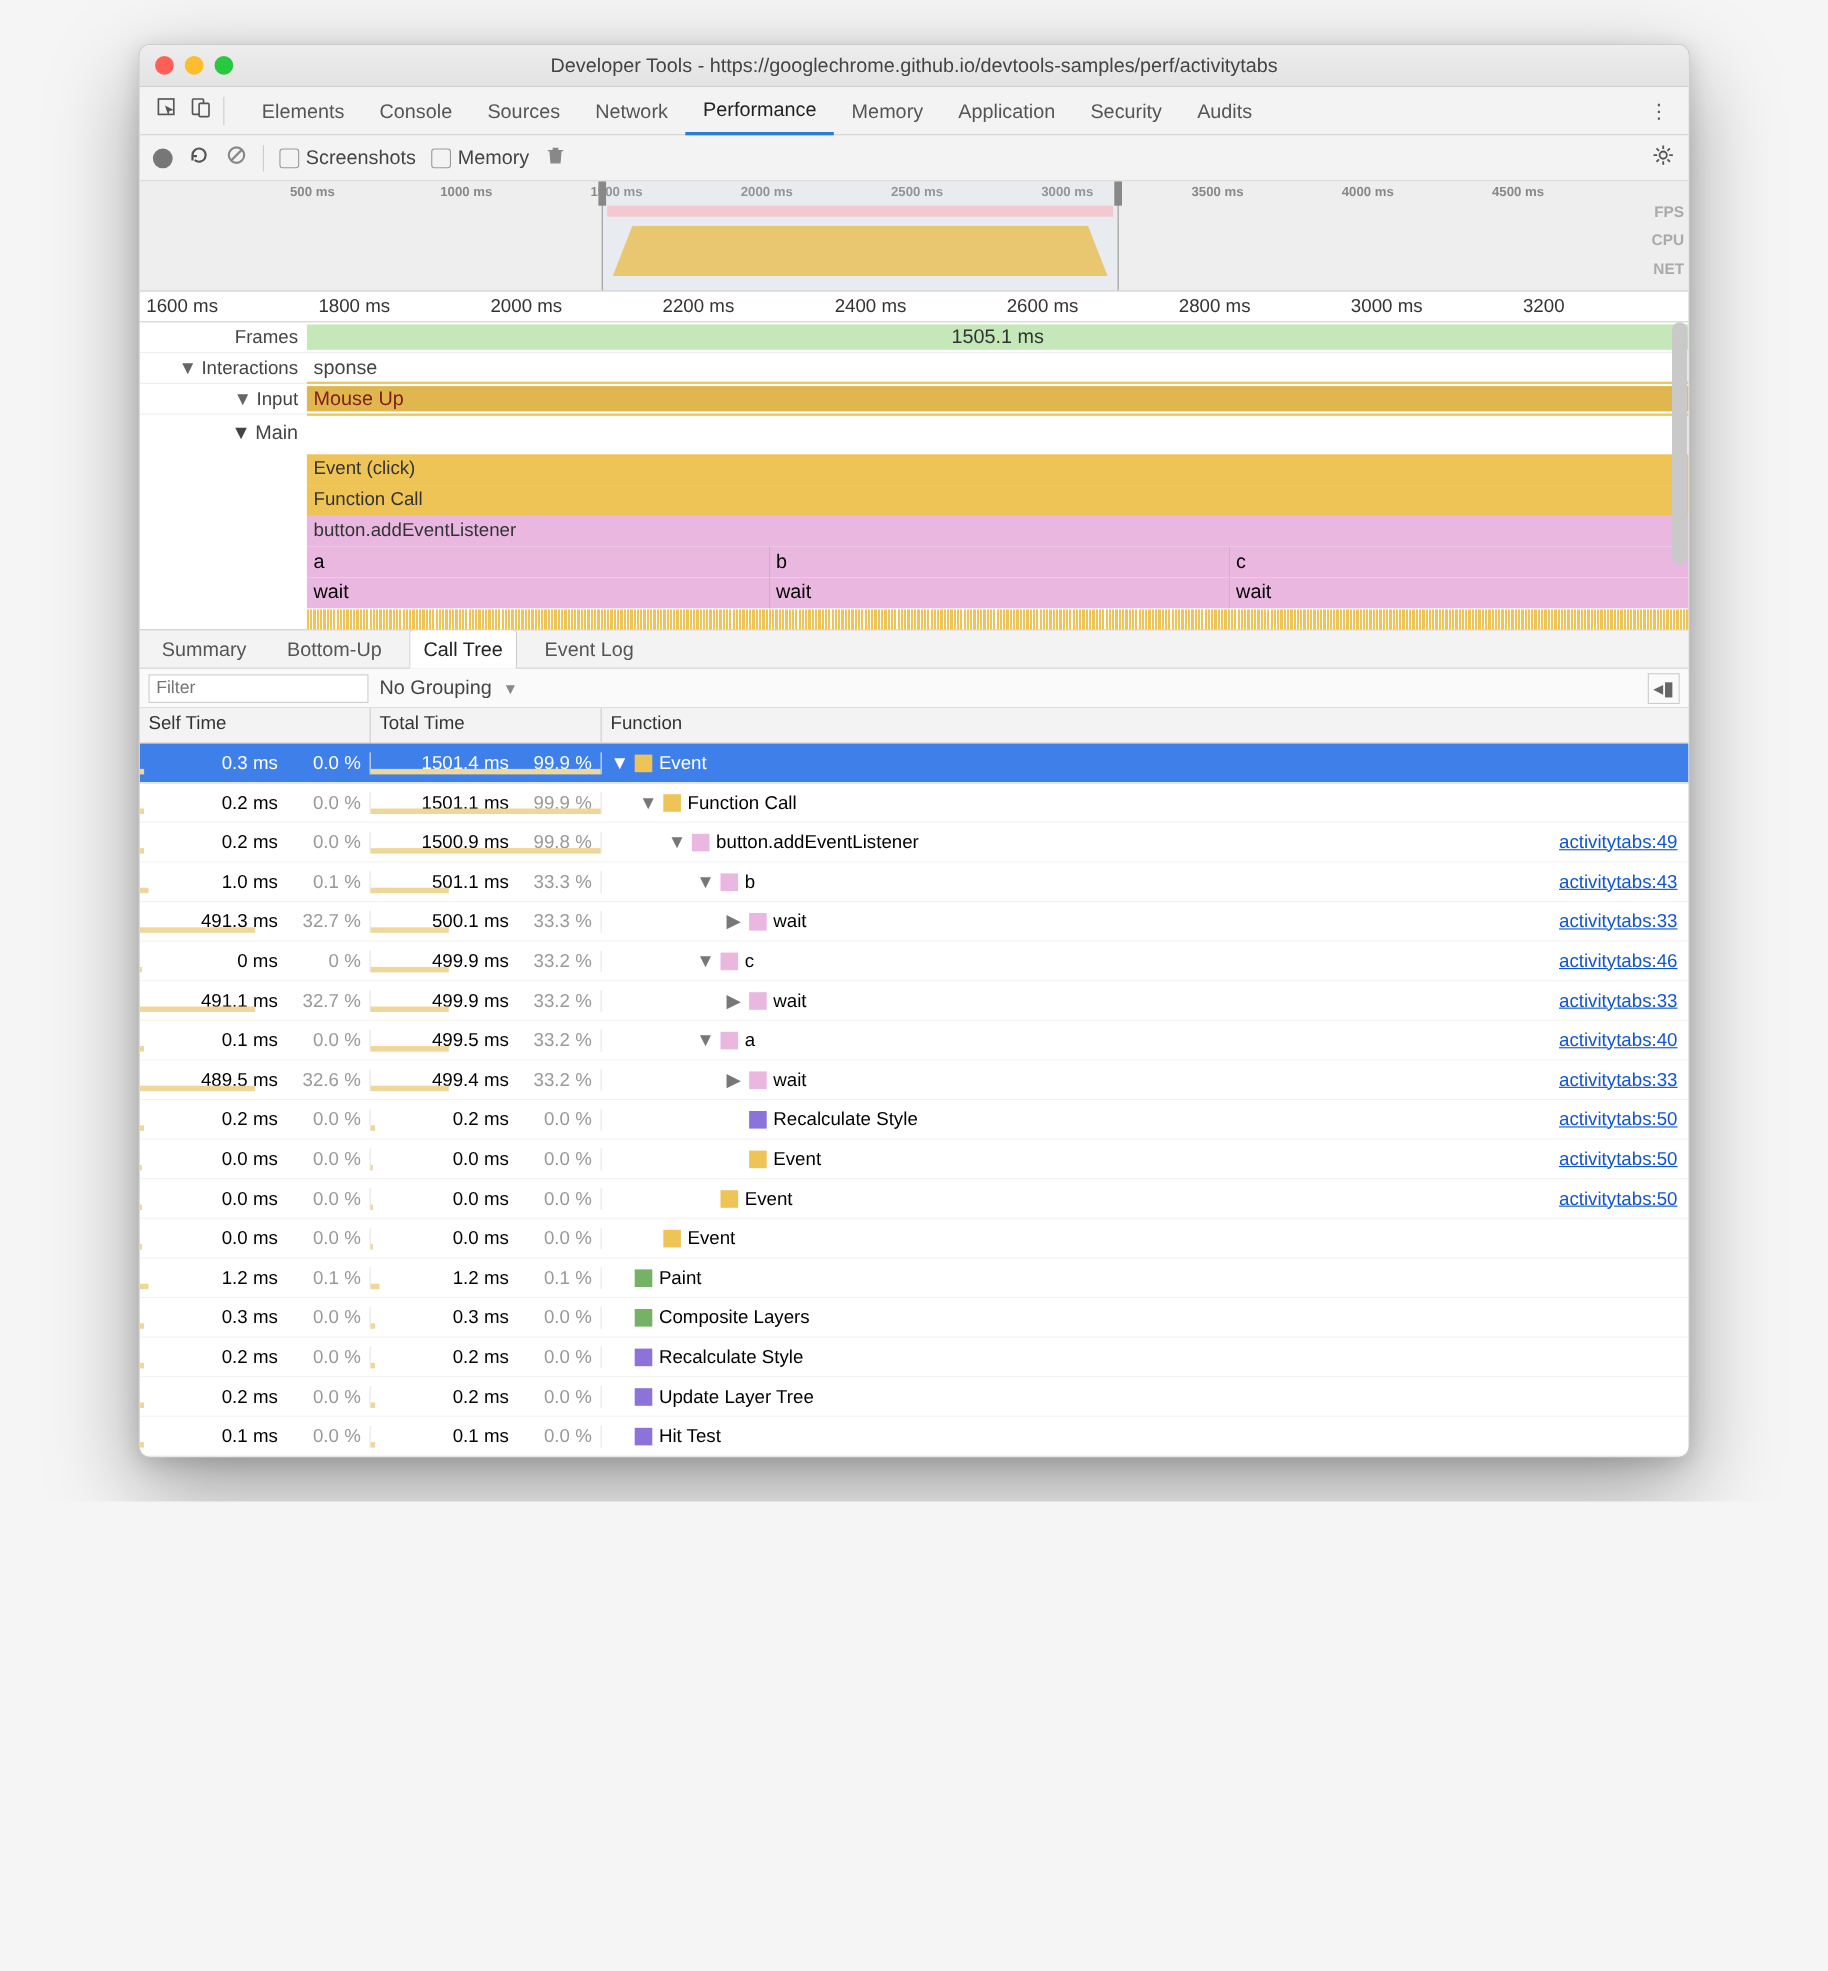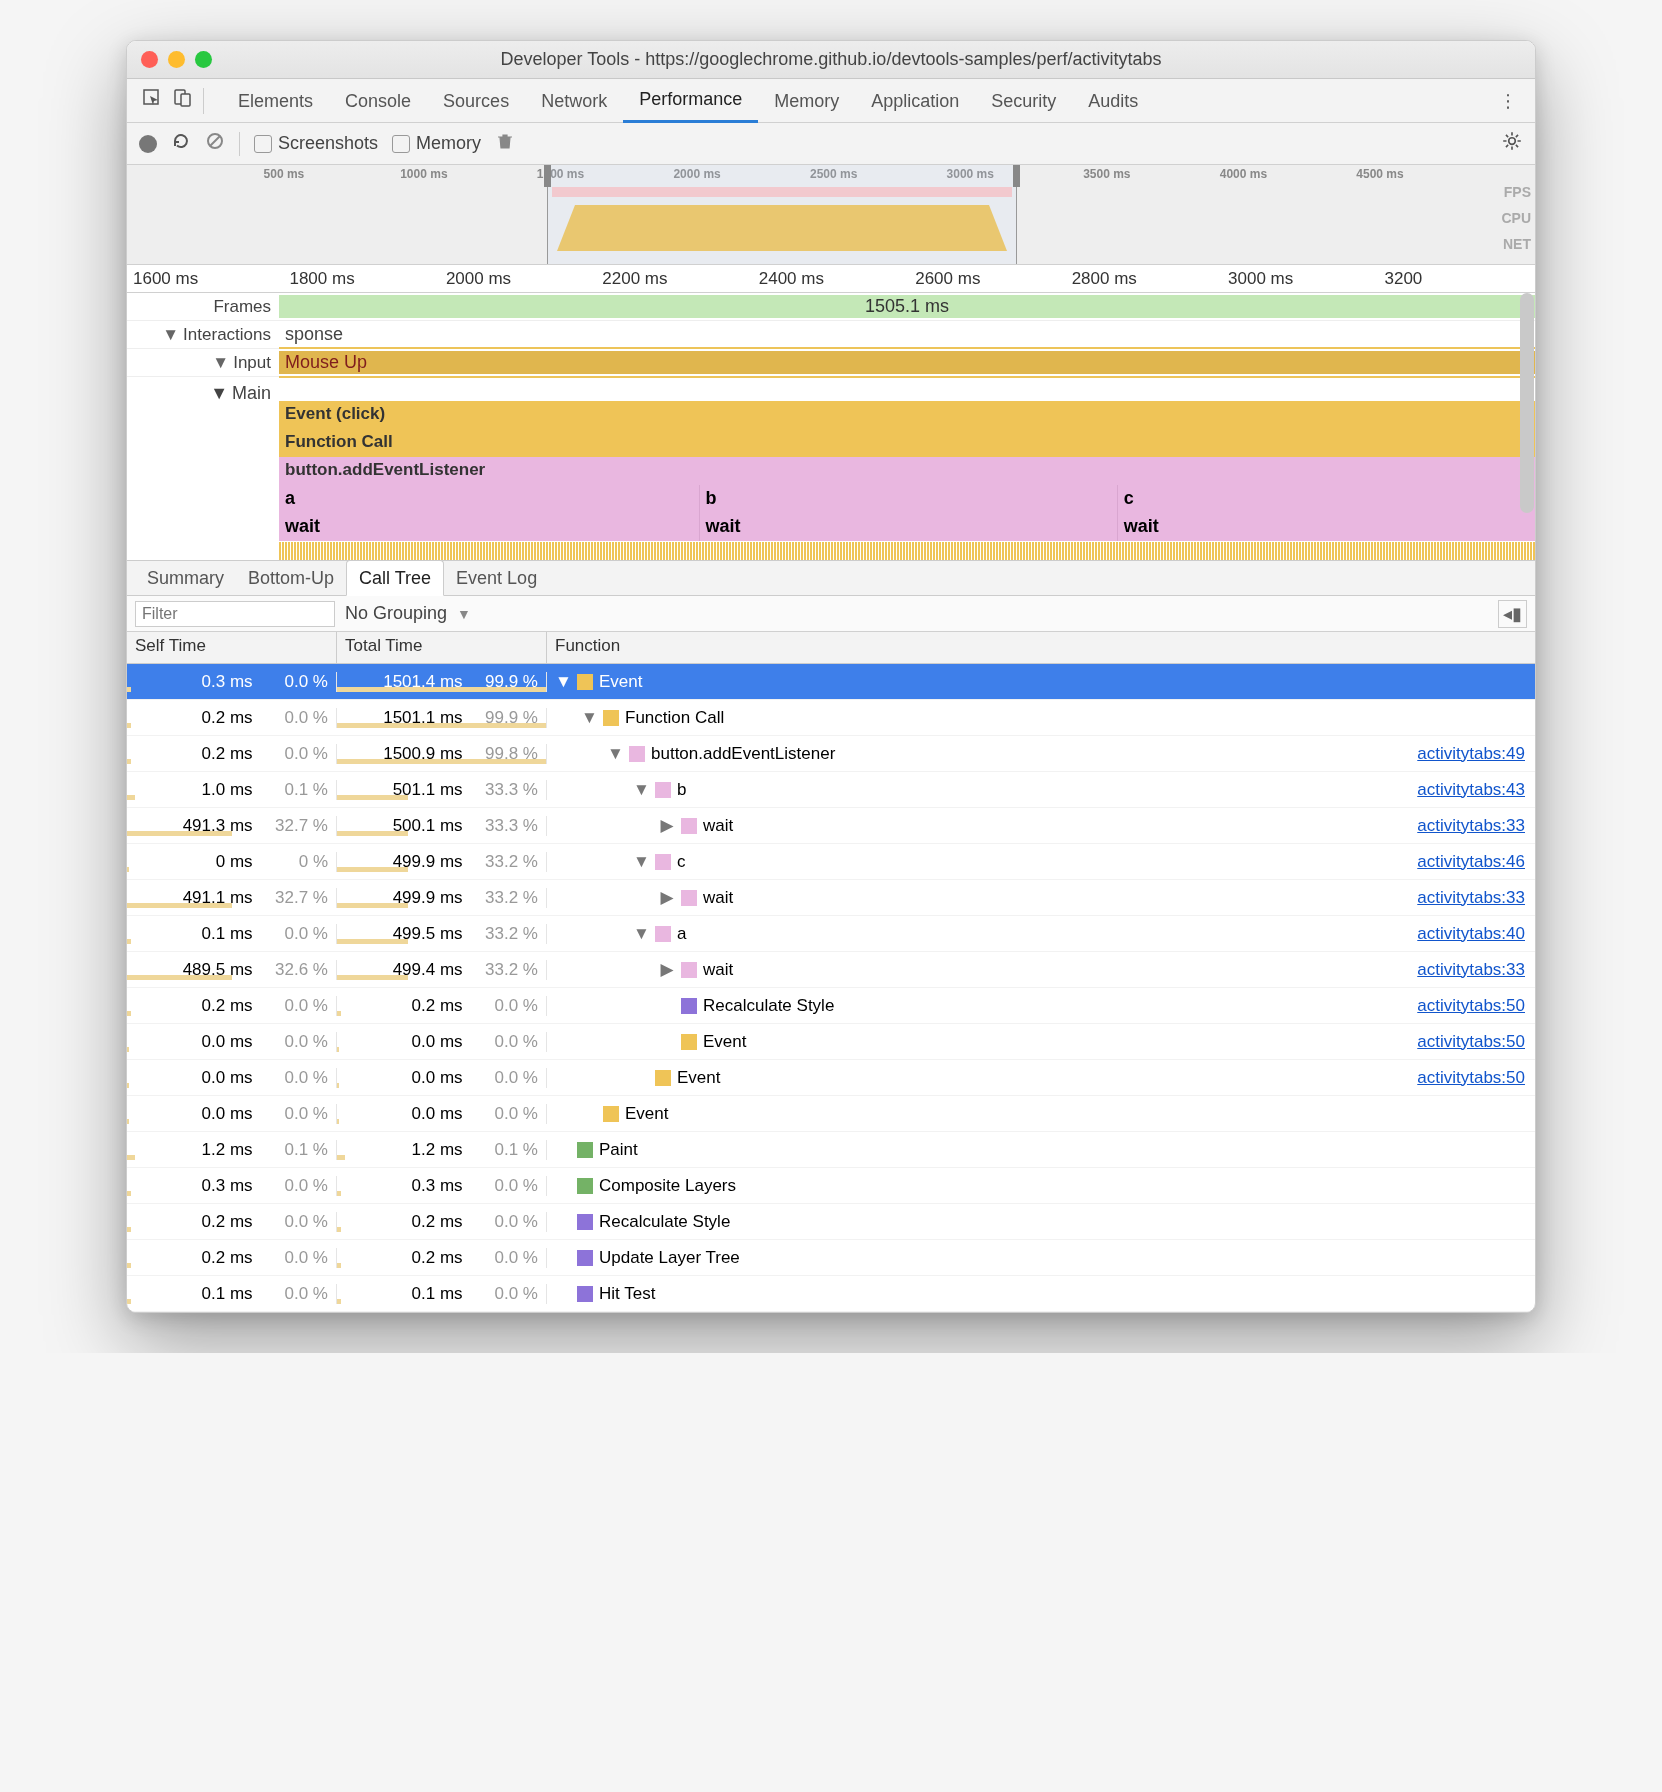--- a/index.html
+++ b/index.html
@@ -71,30 +71,30 @@
   .track-body{ flex:1; position:relative;}
   .frames-bar{position:absolute; left:0; right:0; top:2px; bottom:2px; background:#c4e8b7; display:flex; align-items:center;color:#333; }
   .frames-bar span{ margin:12px auto;}
   .interactions-bar{ position:absolute;left:0;right:0;top:2px;bottom:2px;display:flex;align-items:center;color:#444; padding-left:6px;}
   .input-bar{position:absolute;left:0;right:0;top:2px;bottom:2px;background:#e0b64e;display:flex;align-items:center;color:#7f1d1d;padding-left:6px;}
   .input-bar .border{position:absolute;top:-4px;bottom:-4px;left:0;right:0;border-top:2px solid #edc459;border-bottom:2px solid #edc459;}
   
   .flame{ display:flex; }
   .flame-gutter{ width:152px; }
   .main-label{ display:flex;align-items:flex-start;justify-content:flex-end;padding:6px 8px 0 0;color:#444;gap:4px;}
-  .flame-body{ flex:1; padding-top:24px;font-weight:bold; }
+  .flame-body{ flex:1; padding-top:36px; }
   .bar{height:28px; position:relative; font-size:17px;}
   .bar span{position:absolute;left:6px;top:3px;color:#333;}
   .full{width:100%;}
   .yellow{background:#efc457;}
   .magenta{background:#e9b7e0;}
   .row-split{display:flex;}
   .row-split .seg{height:28px; position:relative;}
   
-  .bottom-tabstrip{ height:36px;display:flex;align-items:center;border-top:1px solid #ccc;border-bottom:1px solid #ccc;background:#f3f3f3;gap:0;padding:0 8px;}
+  .bottom-tabstrip{ height:36px;display:flex;align-items:center;border-top:1px solid #ccc;border-bottom:1px solid #ccc;background:#f3f3f3;gap:13px;padding:0 8px;}
   .btab{padding:0 12px;line-height:36px;color:#555;cursor:pointer;}
   .btab.active{ background:#fff;border:1px solid #ccc;border-bottom-color:#fff;border-radius:4px 4px 0 0;color:#222; height:36px; line-height:34px; }
   .filter-row{ height:36px;display:flex;align-items:center;gap:10px;border-bottom:1px solid #d0d0d0;padding:0 8px;background:#fafafa;}
   .filter-row input{ width:200px;height:26px;border:1px solid #ccc;padding:0 6px;font-size:16px;}
   .filter-row .group{color:#444;}
   .filter-row .small-tri{color:#888;font-size:14px;}
   .filter-row .panel-icon{ margin-left:auto; color:#666; border:1px solid #ccc;padding:2px 4px;}
   
   .tbl-head{ height:32px;display:flex;border-bottom:1px solid #ccc;background:#f3f3f3;font-size:17px;color:#333;}
   .col-self{width:210px;border-right:1px solid #ccc;padding:4px 8px;}

